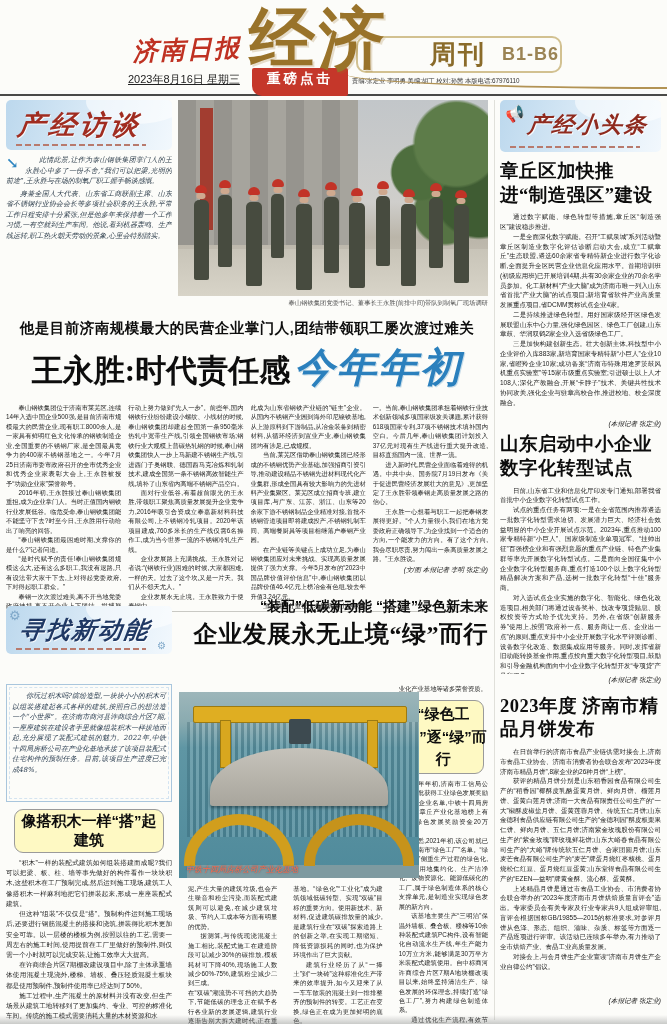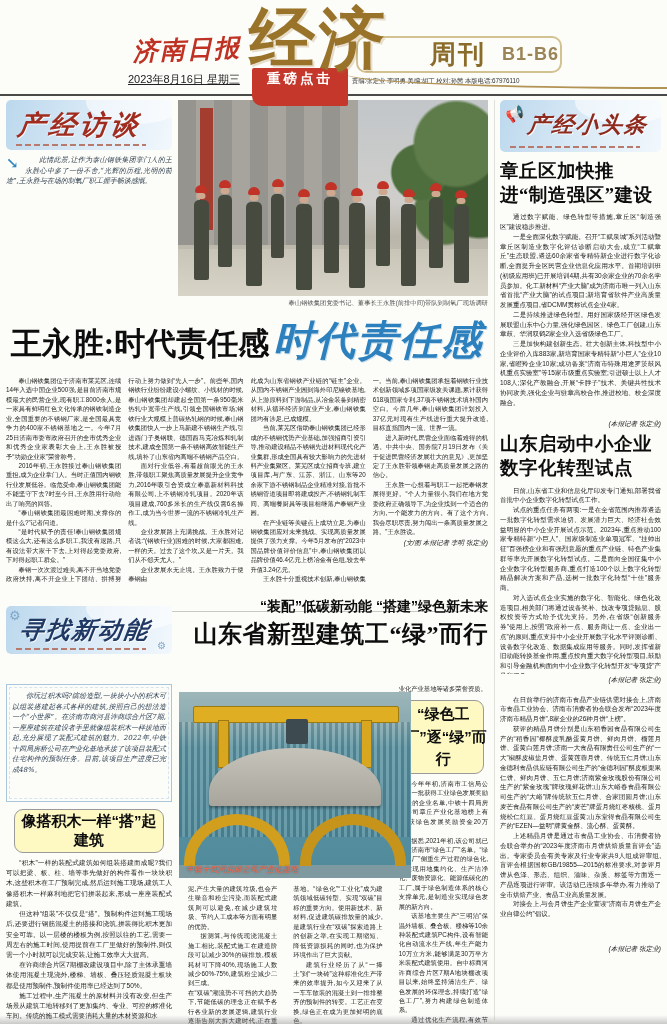--- a/index.html
+++ b/index.html
@@ -9,21 +9,21 @@
   
   .paper-name { position:absolute; left:133px; top:33px; font-family:"DejaVu Serif",serif; font-style:italic;
                 font-weight:bold; font-size:25px; color:#bf3122; letter-spacing:2px; transform:rotate(-2deg); }
   .date-line  { position:absolute; left:128px; top:72px; font-size:11px; color:#222;text-decoration:underline; }
   .section-title { position:absolute; left:249px; top:-6px; font-family:"Liberation Serif",serif; font-weight:900;
                    font-size:66px; color:#99732a; letter-spacing:4px; text-shadow:2px 2px 0 rgba(153,115,42,.22); z-index:3; }
   .weekly-box { position:absolute; left:356px; top:36px; width:206px; height:37px; border:2px solid #d2c191;
                 border-radius:10px; display:flex; align-items:center; gap:16px; padding-left:72px; box-sizing:border-box; }
   .weekly { font-size:26px; font-weight:bold; color:#8a6b2a; letter-spacing:2px; }
   .pages  { font-size:18px; font-weight:bold; color:#9b8455; letter-spacing:1px; }
-  .hot-badge { position:absolute; left:252px; top:68px; width:96px; height:38px; background:#c5372a; color:#fff;
+  .hot-badge { position:absolute; left:252px; top:68px; width:96px; height:28px; background:#c5372a; color:#fff;
                font-size:13.5px; font-weight:bold; text-align:center; line-height:21px; letter-spacing:3px;
                border-radius:2px 2px 2px 10px; z-index:2; }
   .staff-line { position:absolute; left:352px; top:77px; font-size:6.3px; color:#333; white-space:nowrap; }
   .swoosh { position:absolute; left:346px; top:74px; width:321px; height:13px;
             border-bottom:2px solid #b29354; border-radius:0 0 0 100%; }
   .header-rule { position:absolute; left:0; top:94px; width:667px; height:2px; background:#4a4a48; }
 
   
   .bp { margin:0; text-indent:2em; }
   .cont-first p:first-child { text-indent:0; }
@@ -109,21 +109,21 @@
                outline-offset:-4px; padding:6px 5px; font-family:"DejaVu Serif",serif; font-style:italic;
                font-size:7px; line-height:1.5; color:#2f4154; text-align:justify; }
   .subhead-box { margin:7px auto 5px; width:90%; border:1px solid #9a9a9a; border-radius:9px; text-align:center;
                  font-weight:bold; font-size:15px; padding:2px 0; color:#0d0d0d; background:#fef9c3; box-sizing:border-box; }
   .rail-body { font-size:6.6px; line-height:1.55; text-align:justify; overflow:hidden; height:210px; }
   .track { flex:1; font-size:6.3px; line-height:1.5; text-align:justify; overflow:hidden; }
   .pad-photo { padding-top:200px; }
   .t4-list { height:300px; overflow:hidden; }
 
   .photo2 { position:absolute; left:173px; top:8px; width:232px; height:186px; overflow:hidden;
-            background:linear-gradient(180deg,#9db6ba 0%,#8aabb0 16%,#5f96a4 30%,#4f8a9b 100%); }
+            background:linear-gradient(180deg,#9db6ba 0%,#8aabb0 16%,#5f96a4 30%,#4f8a9b 100%);padding-left:8px; }
   .p2-wall { position:absolute; top:16%; height:62%; width:100%;
              background:repeating-linear-gradient(90deg, rgba(20,60,75,.22) 0 3px, rgba(255,255,255,.12) 3px 6px); }
   .p2-beam { position:absolute; left:6%; top:14px; width:88%; height:15px; background:#dfae22;
              border:1px solid #9c7a12; border-radius:2px; z-index:2; }
   .p2-post-l { position:absolute; left:17%; top:28px; width:9px; height:46px; background:#d8a71f; border:1px solid #9c7a12; z-index:2; }
   .p2-post-r { position:absolute; right:17%; top:28px; width:9px; height:46px; background:#d8a71f; border:1px solid #9c7a12; z-index:2; }
   .p2-hoist { position:absolute; left:46%; top:27px; width:22px; height:25px; background:#3d4a50; border-radius:2px; z-index:3; }
   .p2-arc { position:absolute; left:13%; top:56px; width:74%; height:58px; z-index:3;
             background:linear-gradient(#c6c3bb,#a8a59c); border-radius:100% 100% 6px 6px / 150% 150% 6px 6px;
             box-shadow:0 2px 3px rgba(0,0,0,.35); }
@@ -156,21 +156,22 @@
 
   <section class="top-zone">
     <div class="top-row">
       <aside class="interview-rail">
         <div class="badge-panel badge-interview">
           <span class="badge-cal">产经访谈</span>
         </div>
         <div class="interview-intro">
           <span class="intro-arrow">↘</span>
           <div>
-              <p class="bp">此情此景,让作为泰山钢铁集团掌门人的王永胜心中多了一份不舍,“光辉的历程,光明的前途”,王永胜与在场的制氧厂职工握手畅谈感慨。</p>
+              <p class="bp">此情此景,让作为泰山钢铁集团掌门人的王永胜心中多了一份不舍,“我们可以把梁,光明的前途”,王永胜与在场的制氧厂职工握手畅谈感慨。</p>
+              <p class="bp">身兼全国人大代表、山东省工商联副主席、山东省不锈钢行业协会会长等多项社会职务的王永胜,平常工作日程安排十分紧张,但是他多年来保持着一个工作习惯,一有空就到生产车间。他说,看到机器轰鸣、生产线运转,职工热火朝天劳动的景象,心里会特别踏实。</p>
             </div>
         </div>
       </aside>
       <div class="photo-col">
         <figure class="photo1" style="margin:0">
           <div class="p1-building"></div>
           <div class="p1-banner"></div>
           <div class="p1-trees"></div>
           <div class="p1-ground"></div>
           <i class="fig" style="left:5%;top:100px;width:15px;height:80px"></i>
@@ -181,21 +182,22 @@
           <i class="fig" style="left:47%;top:97px;width:15px;height:76px"></i>
           <i class="fig" style="left:55%;top:103px;width:16px;height:85px"></i>
           <i class="fig" style="left:64%;top:96px;width:14px;height:70px"></i>
           <i class="fig" style="left:72%;top:104px;width:15px;height:82px"></i>
           <i class="fig" style="left:81%;top:98px;width:14px;height:70px"></i>
           <i class="fig" style="left:89%;top:105px;width:15px;height:78px"></i>
         </figure>
         <div class="caption1">泰山钢铁集团党委书记、董事长王永胜(前排中间)带队到制氧厂现场调研</div>
       </div>
     </div>
-    <h1 class="headline1"><span class="h1-black">王永胜:时代责任感</span><span class="h1-blue">时代责任感</span></h1>
+    <div class="kicker1">他是目前济南规模最大的民营企业掌门人,团结带领职工屡次渡过难关</div>
+    <h1 class="headline1"><span class="h1-black">王永胜:时代责任感</span><span class="h1-blue">今年年初</span></h1>
     <div class="cols4">
       <div class="col">
           <p class="bp">泰山钢铁集团位于济南市莱芜区,连续14年入选中国企业500强,是目前济南市规模最大的民营企业,现有职工8000余人,是一家具有鲜明红色文化传承的钢铁制造企业,全国重要的不锈钢厂家,是全国最具竞争力的400家不锈钢基地之一。今年7月25日济南市委市政府召开的全市优秀企业和优秀企业家表彰大会上,王永胜被授予“功勋企业家”荣誉称号。</p>
           <p class="bp">2016年初,王永胜接过泰山钢铁集团重担,成为企业掌门人。当时正值国内钢铁行业发展低谷。临危受命,泰山钢铁集团能不能坚守下去?时至今日,王永胜用行动给出了响亮的回答。</p>
           <p class="bp">“泰山钢铁集团最困难时期,支撑你的是什么?”记者问道。</p>
           <p class="bp">“是时代赋予的责任!泰山钢铁集团规模这么大,还有这么多职工,我没有退路,只有设法带大家干下去,上对得起党委政府,下对得起职工群众。”</p>
           <p class="bp">泰钢一次次渡过难关,离不开当地党委政府扶持,离不开企业上下团结、拼搏努力。泰山钢铁集团一直有一种超前的意识,</p>
         </div>
       <div class="col cont-first">
           <p class="bp">行动上努力做到“先人一步”。前些年,国内钢铁行业纷纷建设小螺纹、小线材的时候,泰山钢铁集团却建起全国第一条950毫米热轧中宽带生产线,引领全国钢铁市场;钢铁行业大规模上普碳热轧钢的时候,泰山钢铁集团快人一步上马新建不锈钢生产线,引进西门子奥钢联、德国西马克冶炼和轧制技术,建成全国第一条不锈钢高效智能生产线,填补了山东省内高端不锈钢产品空白。</p>
@@ -239,38 +241,39 @@
     <article>
       <h2 class="side-title">山东启动中小企业数字化转型试点</h2>
       <div class="side-body h-b1">
           <p class="bp">日前,山东省工业和信息化厅印发专门通知,部署我省首批中小企业数字化转型试点工作。</p>
           <p class="bp">试点的重点任务有两项:一是在全省范围内推荐遴选一批数字化转型需求迫切、发展潜力巨大、经济社会效益明显的中小企业开展试点示范。2023年,重点推动100家专精特新“小巨人”、国家级制造业单项冠军、“挂帅出征”百强榜企业和有强烈意愿的重点产业链、特色产业集群等率先开展数字化转型试点。二是面向全国征集中小企业数字化转型服务商,重点打造100个以上数字化转型精品解决方案和产品,选树一批数字化转型“十佳”服务商。</p>
           <p class="bp">对入选试点企业实施的数字化、智能化、绿色化改造项目,相关部门将通过设备奖补、技改专项贷贴息、股权投资等方式给予优先支持。另外,在省级“创新服务券”使用上,按照“政府补一点、服务商让一点、企业出一点”的原则,重点支持中小企业开展数字化水平评测诊断、设备数字化改造、数据集成应用等服务。同时,发挥省新旧动能转换基金作用,重点投向重大数字化转型项目,鼓励和引导金融机构面向中小企业数字化转型开发“专项贷”产品和服务。</p>
         </div>
       <div class="byline">(本报记者 张定业)</div>
     </article>
     <article class="mooncake-block">
+      <h2 class="side-title">2023年度 济南市精品月饼发布</h2>
       <div class="side-body h-b3">
           <p class="bp">在日前举行的济南市食品产业链供需对接会上,济南市食品工业协会、济南市消费者协会联合发布“2023年度济南市精品月饼”,8家企业的26种月饼“上榜”。</p>
           <p class="bp">获评的精品月饼分别是山东稻香园食品有限公司生产的“稻香园”椰酥皮乳酪蛋黄月饼、鲜肉月饼、榴莲月饼、蛋黄白莲月饼;济南一大食品有限责任公司生产的“一大”椒酥皮椒盐月饼、蛋黄莲蓉月饼、传统五仁月饼;山东金德利食品供应链有限公司生产的“金德利园”酥皮板栗果仁饼、鲜肉月饼、五仁月饼;济南紫金玫瑰股份有限公司生产的“紫金玫瑰”牌玫瑰鲜花饼;山东大峪春食品有限公司生产的“大峪”牌传统软五仁月饼、合家团圆月饼;山东麦芒食品有限公司生产的“麦芒”牌蛋月烧红枣核桃、蛋月烧松仁红豆、蛋月烧红豆蛋黄;山东堂得食品有限公司生产的“EZEN—益明”牌黄金酥、流心酥、蛋黄酥。</p>
           <p class="bp">上述精品月饼是通过市食品工业协会、市消费者协会联合举办的“2023年度济南市月饼烘焙质量盲评会”选出。专家委员会有关专家及行业专家共9人组成评审组,盲评会根据国标GB/19855—2015的标准要求,对参评月饼从色泽、形态、组织、滋味、杂质、标签等方面逐一产品逐项进行评审。该活动已连续多年举办,有力推动了全市烘焙产业、食品工业高质量发展。</p>
           <p class="bp">对接会上,与会月饼生产企业宣读“济南市月饼生产企业自律公约”倡议。</p>
         </div>
       <div class="byline">(本报记者 张定业)</div>
     </article>
   </aside>
 
   <div class="badge-panel badge-feature">
     <span class="gear gear-1">⚙</span>
     <span class="gear gear-2">⚙</span>
     <span class="badge-cal">寻找新动能</span>
   </div>
   <div class="mid-head">
     <div class="kicker2">“装配”低碳新动能 “搭建”绿色新未来</div>
-    <h1 class="headline2">山东省新型建筑工“绿”而行</h1>
+    <h1 class="headline2">企业发展永无止境“绿”而行</h1>
   </div>
 
   <section class="mid-cols">
     <aside class="feature-rail">
       <div class="intro-box">
           <p class="bp">你玩过积木吗?缤纷造型,一块块小小的积木可以组装搭建起各式各样的建筑,按照自己的想法造一个“小世界”。在济南市商河县许商综合片区7期,一座座建筑在建设者手里就像组装积木一样拔地而起,充分展现了装配式建筑的魅力。2022年,中铁十四局房桥公司在产业化基地承接了该项目装配式住宅构件的预制任务。目前,该项目生产进度已完成48%。</p>
         </div>
       <div class="subhead-box">像搭积木一样“搭”起建筑</div>
       <div class="rail-body">
           <p class="bp">“积木”一样的装配式建筑如何组装搭建而成呢?我们可以把梁、板、柱、墙等事先做好的构件看作一块块积木,这些积木在工厂预制完成,然后运到施工现场,建筑工人像搭积木一样麻利地把它们拼装起来,形成一座座装配式建筑。</p>

